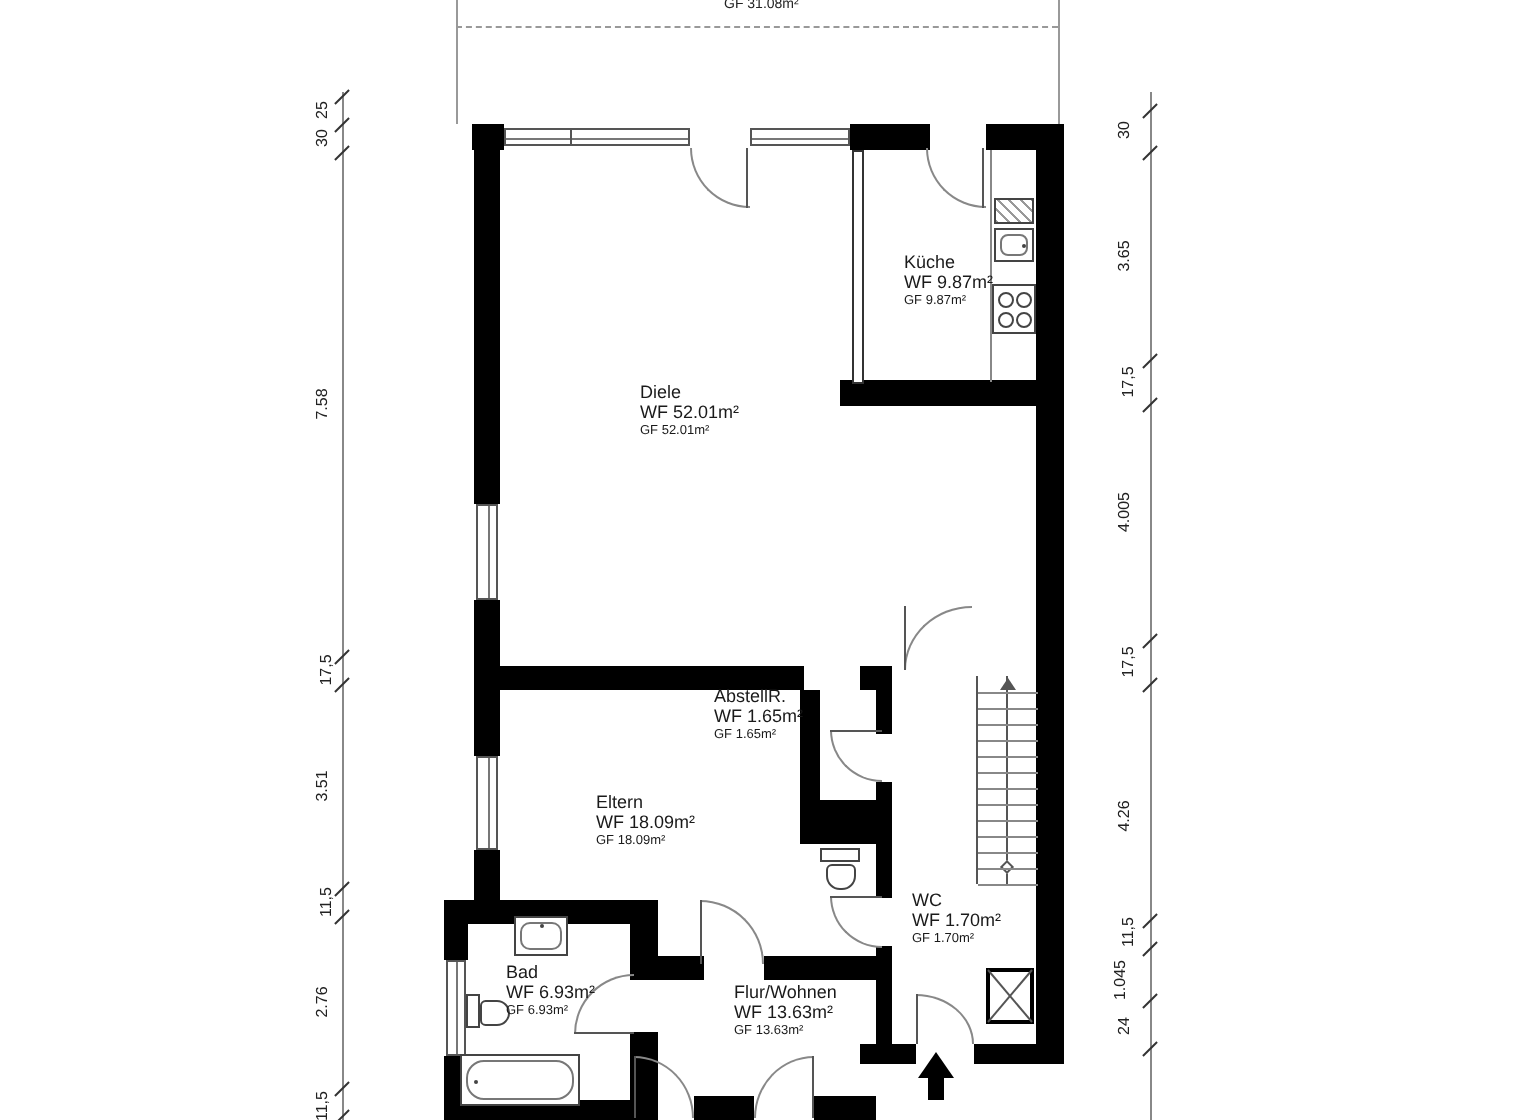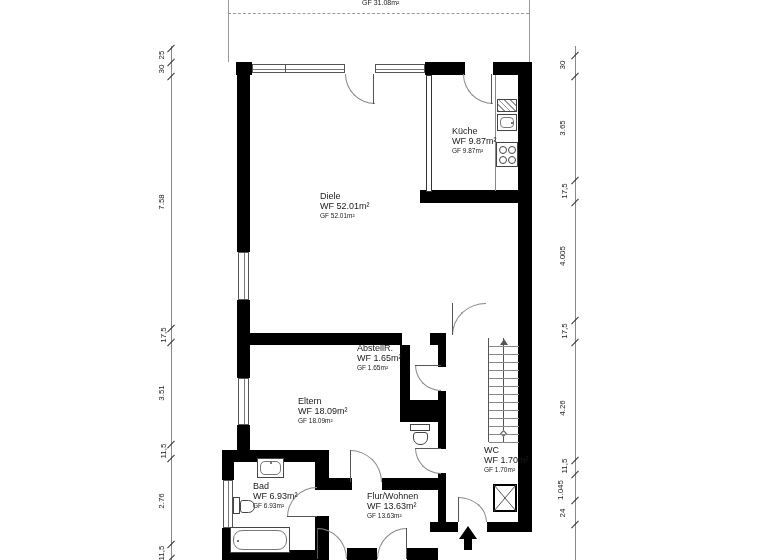--- a/index.html
+++ b/index.html
@@ -194,21 +194,21 @@
   <div class="room" style="left:357px;top:343px">
     <div class="rn">AbstellR.</div>
     <div class="rw">WF 1.65m²</div>
     <div class="rg">GF 1.65m²</div>
   </div>
   <div class="room" style="left:298px;top:396px">
     <div class="rn">Eltern</div>
     <div class="rw">WF 18.09m²</div>
     <div class="rg">GF 18.09m²</div>
   </div>
-  <div class="room" style="left:484px;top:445px">
+  <div class="room" style="left:456px;top:445px">
     <div class="rn">WC</div>
     <div class="rw">WF 1.70m²</div>
     <div class="rg">GF 1.70m²</div>
   </div>
   <div class="room" style="left:253px;top:481px">
     <div class="rn">Bad</div>
     <div class="rw">WF 6.93m²</div>
     <div class="rg">GF 6.93m²</div>
   </div>
   <div class="room" style="left:367px;top:491px">

